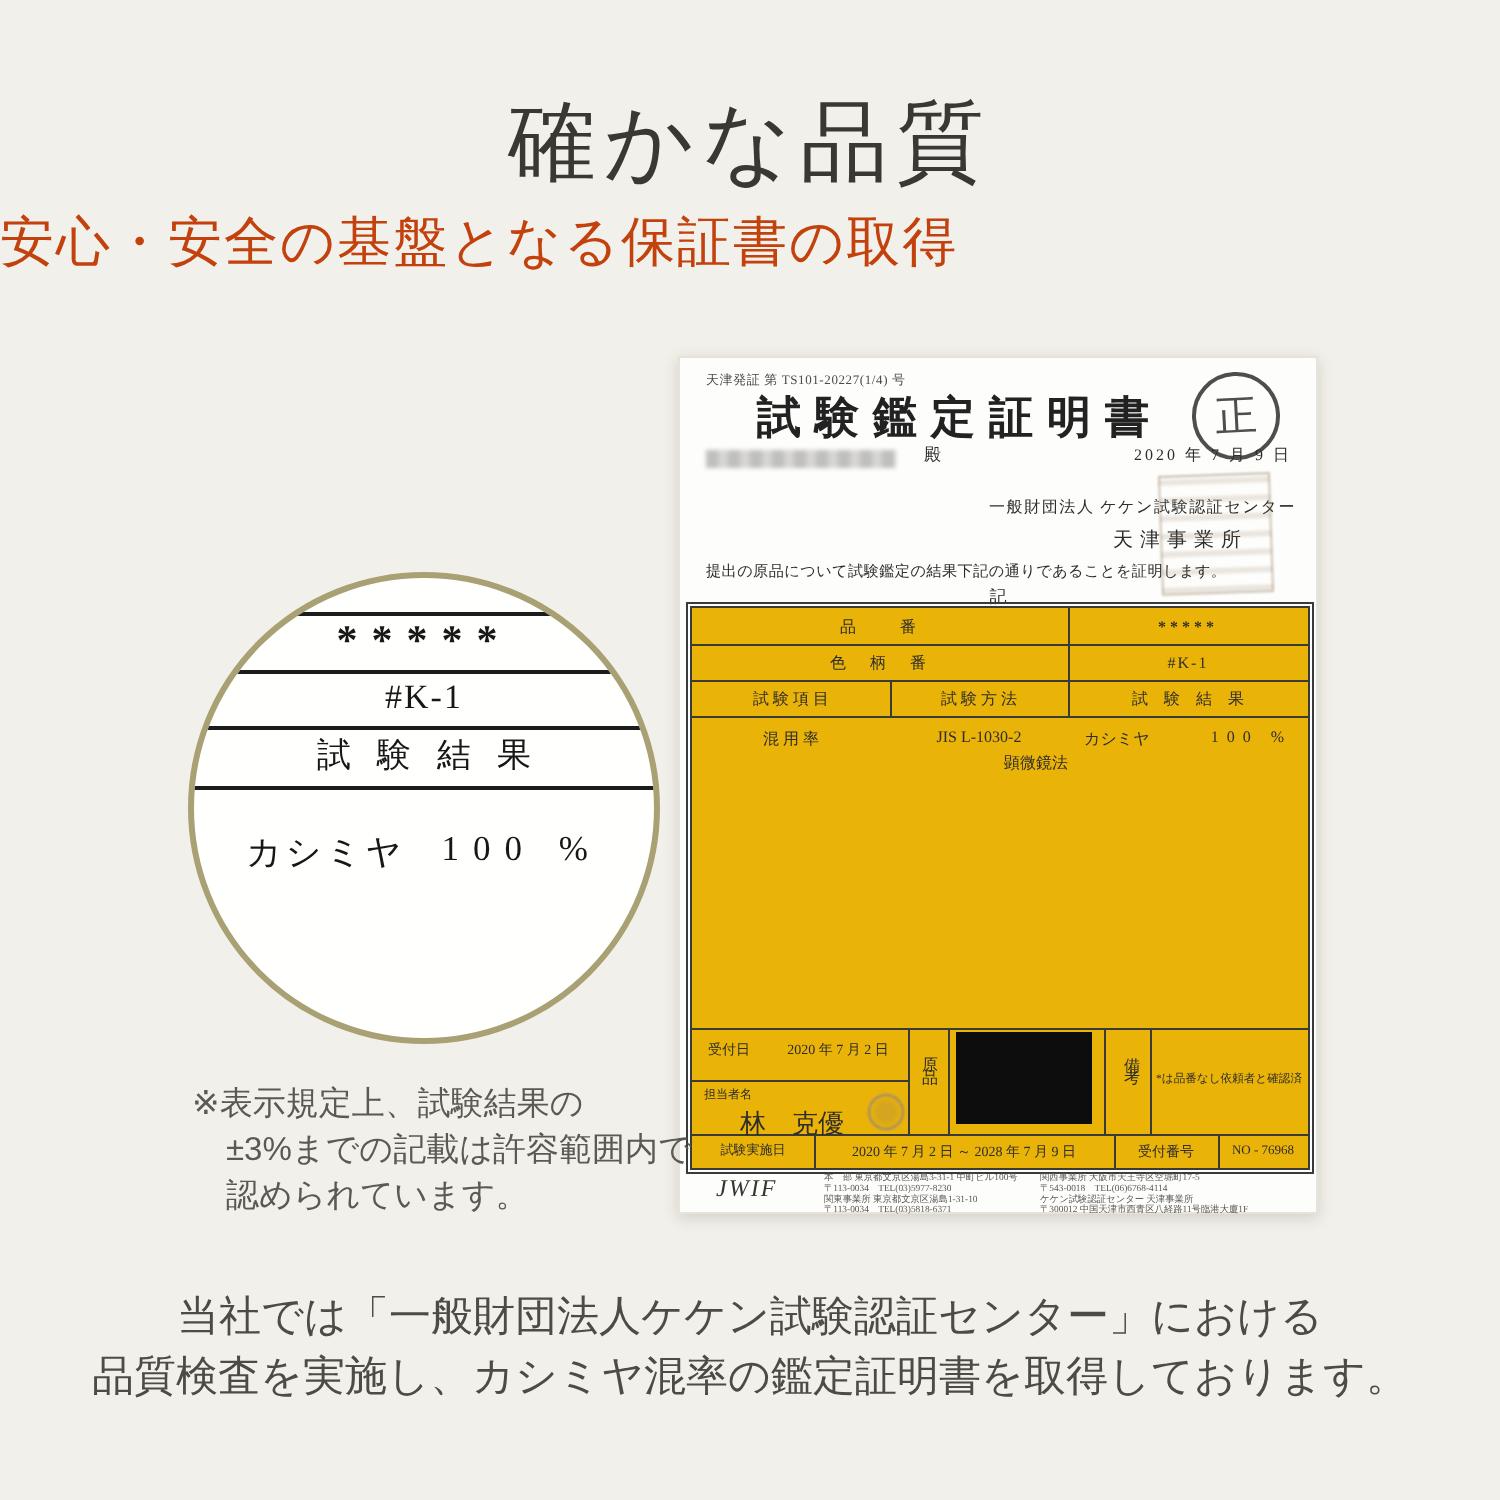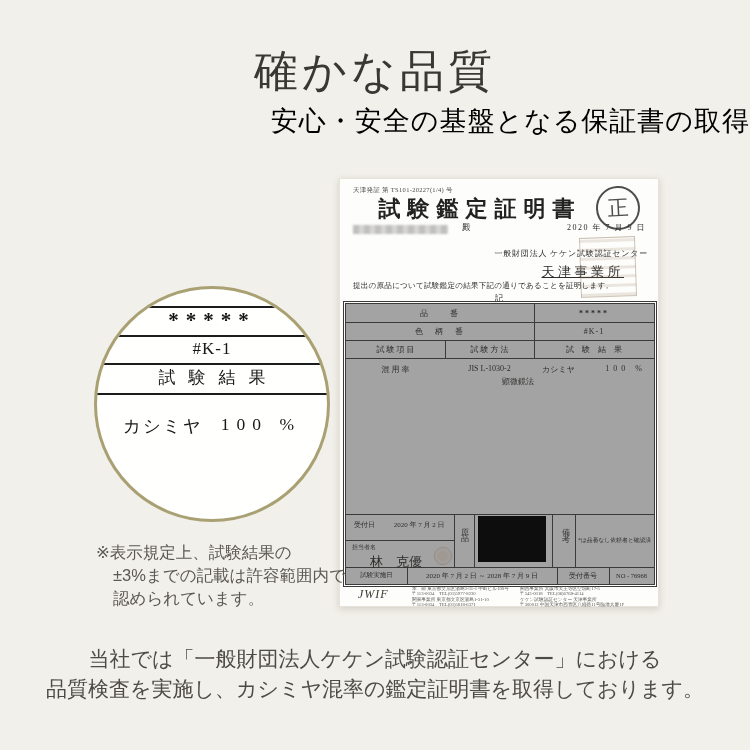--- a/index.html
+++ b/index.html
@@ -1,50 +1,50 @@
 <!DOCTYPE html>
 <html><head>
 <meta charset="utf-8">
 <style>
   html,body{margin:0;padding:0;}
   .page{position:relative;width:750px;height:750px;background:#f2f0ea;overflow:hidden;
         font-family:"Liberation Serif","DejaVu Serif",serif;color:#3c3a36;}
 
   .page-title{position:absolute;top:42px;left:0;width:750px;text-align:center;
               font-size:44px;letter-spacing:4px;color:#3a3833;font-weight:500;}
-  .page-subtitle{position:absolute;top:103px;left:0;width:750px;text-align:right;
-                 font-size:27px;letter-spacing:1px;color:#000000;}
+  .page-subtitle{position:absolute;top:103px;left:0;width:750px;text-align:left;
+                 font-size:27px;letter-spacing:1px;color:#c2410c;}
 
   
   .paper{position:absolute;left:339px;top:178px;width:318px;height:427px;background:#fdfdfb;
          border:1px solid #e6e3db;box-shadow:0 2px 7px rgba(70,60,45,.18);
          font-family:"Liberation Serif","DejaVu Serif",serif;color:#2e2d2b;}
   .paper *{position:absolute;}
   .cert-no{left:13px;top:7px;font-size:6.5px;letter-spacing:.3px;color:#4c4b48;}
   .cert-title{left:0;top:15px;width:280px;text-align:center;font-size:22px;font-weight:bold;
               letter-spacing:7px;color:#222;}
   .sei-stamp{left:256px;top:7px;width:40px;height:40px;border:2px solid #4f4e4b;border-radius:50%;
              display:flex;align-items:center;justify-content:center;font-size:21px;color:#4f4e4b;
              transform:rotate(-3deg);background:#fdfdfb;}
   .redacted-name{left:13px;top:46px;width:95px;height:9px;
                  background:repeating-linear-gradient(90deg,#bfbfbd 0 6px,#d6d5d2 6px 11px);
                  filter:blur(1px);}
   .dono{left:122px;top:43px;font-size:8.5px;}
   .issue-date{top:43px;right:12px;font-size:8px;letter-spacing:1.5px;}
   .org-name{top:69px;right:10px;font-size:8px;letter-spacing:.8px;}
-  .branch-name{top:84px;right:34px;font-size:13px;letter-spacing:3.5px;text-decoration:underline;}
+  .branch-name{top:84px;right:34px;font-size:10px;letter-spacing:3.5px;}
   .office-stamp{left:240px;top:58px;width:54px;height:58px;border:1px solid rgba(150,124,96,.55);
                 transform:rotate(-2deg);
                 background:repeating-linear-gradient(0deg,rgba(150,124,96,.22) 0 3px,rgba(0,0,0,0) 3px 9px);
                 filter:blur(.5px);opacity:.8;}
   .statement{left:13px;top:102px;font-size:7.6px;letter-spacing:.2px;}
   .record-mark{left:0;top:114px;width:318px;text-align:center;font-size:8.5px;}
 
   .ctable{left:5px;top:124px;width:308px;height:280px;border:1px solid #3a3a3a;
-          outline:1px solid #3a3a3a;outline-offset:1px;background:#a3a3a3;}
+          outline:1px solid #3a3a3a;outline-offset:1px;background:#eab308;}
   .ctable *{position:absolute;}
   .hline,.vline{background:#3a3a3a;}
   .cellc{display:flex;align-items:center;justify-content:center;}
   .fs8{font-size:8px;}
 
   .blackbox{left:132px;top:212px;width:68px;height:46px;background:#0d0d0d;}
   .vertical{writing-mode:vertical-rl;text-orientation:upright;letter-spacing:6px;font-size:8px;}
   .staff-stamp{left:88px;top:243px;width:16px;height:16px;border:1px solid #97877a;border-radius:50%;
                transform:rotate(8deg);
                background:radial-gradient(circle,rgba(150,124,96,.25) 0 40%,rgba(0,0,0,0) 70%);

